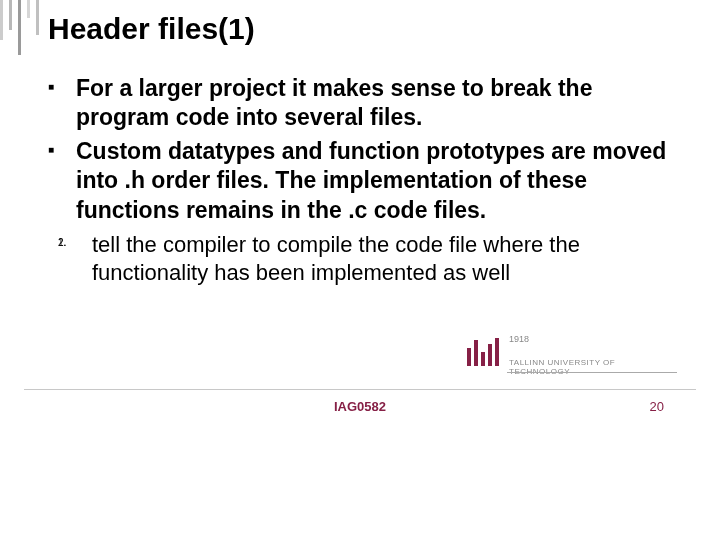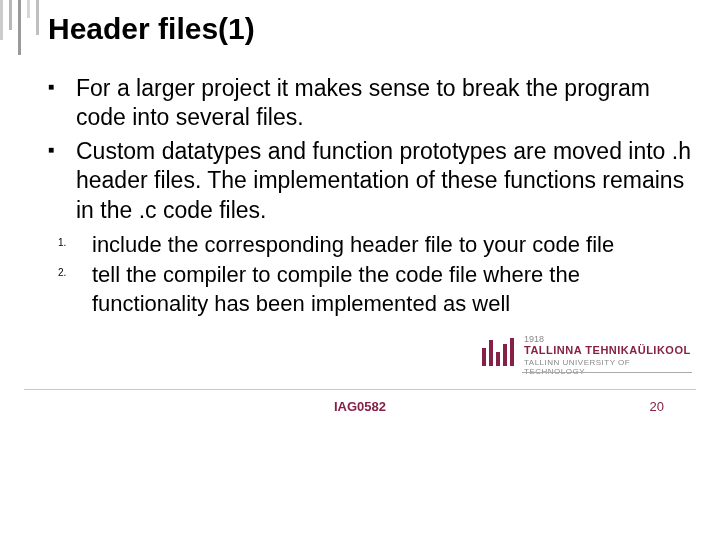--- a/index.html
+++ b/index.html
@@ -11,30 +11,30 @@
   .decor span { display: inline-block; width: 3px; background: #b0b0b0; margin-right: 6px; }
   .decor span:nth-child(1){ height: 40px; background:#ccc;}
   .decor span:nth-child(2){ height: 30px; background:#b8b8b8;}
   .decor span:nth-child(3){ height: 55px; background:#9a9a9a;}
   .decor span:nth-child(4){ height: 18px; background:#d6d6d6;}
   .decor span:nth-child(5){ height: 35px; background:#c0c0c0;}
 
   .title { position: absolute; top: 12px; left: 48px; font-size: 30px; font-weight: bold; }
 
   .body { position: absolute; top: 74px; left: 48px; right: 28px; }
-  .bullets { list-style: none; }
+  .bullets { list-style: none; font-weight: bold; }
   .bullets > li { position: relative; padding-left: 28px; font-size: 23px; line-height: 1.28; margin-bottom: 4px; }
   .bullets > li::before { content: "■"; position: absolute; left: 0; top: 7px; font-size: 10px; color: #000; }
 
   .numlist { list-style: none; margin-top: 6px; }
   .numlist > li { position: relative; padding-left: 44px; font-size: 22px; line-height: 1.28; margin-bottom: 2px; }
   .numlist > li .n { position: absolute; left: 10px; top: 6px; font-size: 10px; }
 
   
-  .logo { position: absolute; right: 28px; bottom: 52px; width: 210px; height: 42px; }
+  .logo { position: absolute; right: 43px; bottom: 52px; width: 210px; height: 42px; }
   .logo .bars { position:absolute; left:0; top:4px; display:flex; align-items:flex-end; height:28px;}
   .logo .bars span{ display:inline-block; width:4px; margin-right:3px; background:#862046;}
   .logo .bars span:nth-child(1){height:18px;}
   .logo .bars span:nth-child(2){height:26px;}
   .logo .bars span:nth-child(3){height:14px;}
   .logo .bars span:nth-child(4){height:22px;}
   .logo .bars span:nth-child(5){height:28px;}
   .logo .yr { position:absolute; left:42px; top:0; font-size:9px; color:#888;}
   .logo .l1 { position:absolute; left:42px; top:10px; font-size:11px; color:#862046; letter-spacing:0.5px; font-weight:bold;}
   .logo .l2 { position:absolute; left:42px; top:24px; font-size:8px; color:#888; letter-spacing:0.5px;}
@@ -56,44 +56,42 @@
       <span></span>
       <span></span>
       <span></span>
   </div>
 
   <div class="title">Header files(1)</div>
 
   <div class="body">
     <ul class="bullets">
       <li>For a larger project it makes sense to break the program code into several files.</li>
-      <li>Custom datatypes and function prototypes are moved into .h header files. The implementation of these functions remains in the .c code files.</li>
+      <li>Custom datatypes and function prototypes are moved into .h order files. The implementation of these functions remains in the .c code files.</li>
     </ul>
     <ol class="numlist">
       <li>
         <span class="n">1.</span>
-        <span>include the corresponding header file to your code file</span>
       </li>
       <li>
         <span class="n">2.</span>
         <span>tell the compiler to compile the code file where the functionality has been implemented as well</span>
       </li>
     </ol>
   </div>
 
   <div class="logo">
     <div class="bars">
       <span></span>
         <span></span>
         <span></span>
         <span></span>
         <span></span>
     </div>
     <div class="yr">1918</div>
-    <div class="l1">TALLINNA TEHNIKAÜLIKOOL</div>
     <div class="l2">TALLINN UNIVERSITY OF TECHNOLOGY</div>
     <div class="underline"></div>
   </div>
 
   <div class="footer-line"></div>
   <div class="footer-code">IAG0582</div>
   <div class="footer-num">20</div>
 
 </div>
 

